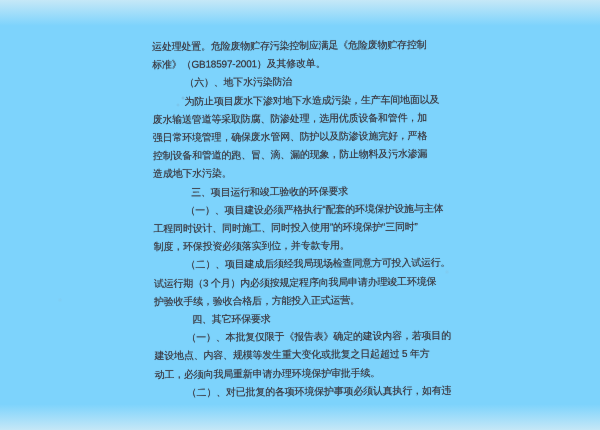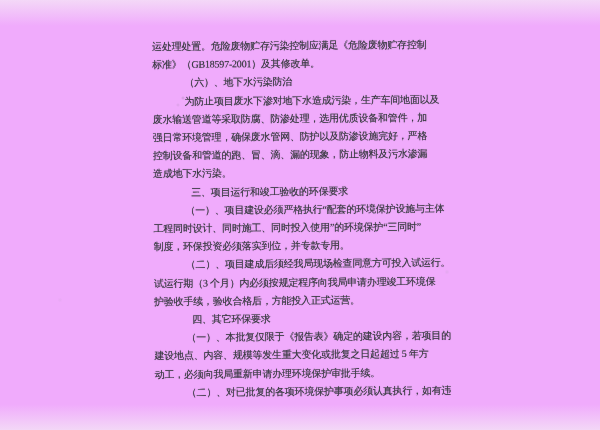--- a/index.html
+++ b/index.html
@@ -1,22 +1,22 @@
 <!DOCTYPE html>
 <html><head>
 <meta charset="utf-8">
 <style>
   html, body { margin: 0; padding: 0; background: #e9e9e9; }
   .canvas {
     position: relative;
     width: 600px;
     height: 430px;
-    background: #f0abfc;
+    background: #7dd3fc;
     overflow: hidden;
-    font-family: Liberation Serif, serif;
+    font-family: Liberation Sans, sans-serif;
   }
   
   .canvas::before {
     content: "";
     position: absolute;
     inset: 0;
     pointer-events: none;
     background:
       radial-gradient(circle at 183px 98px,  rgba(110,110,122,0.20) 0 0.7px, transparent 2px),
       radial-gradient(circle at 178px 105px, rgba(110,110,122,0.12) 0 0.6px, transparent 2px),

